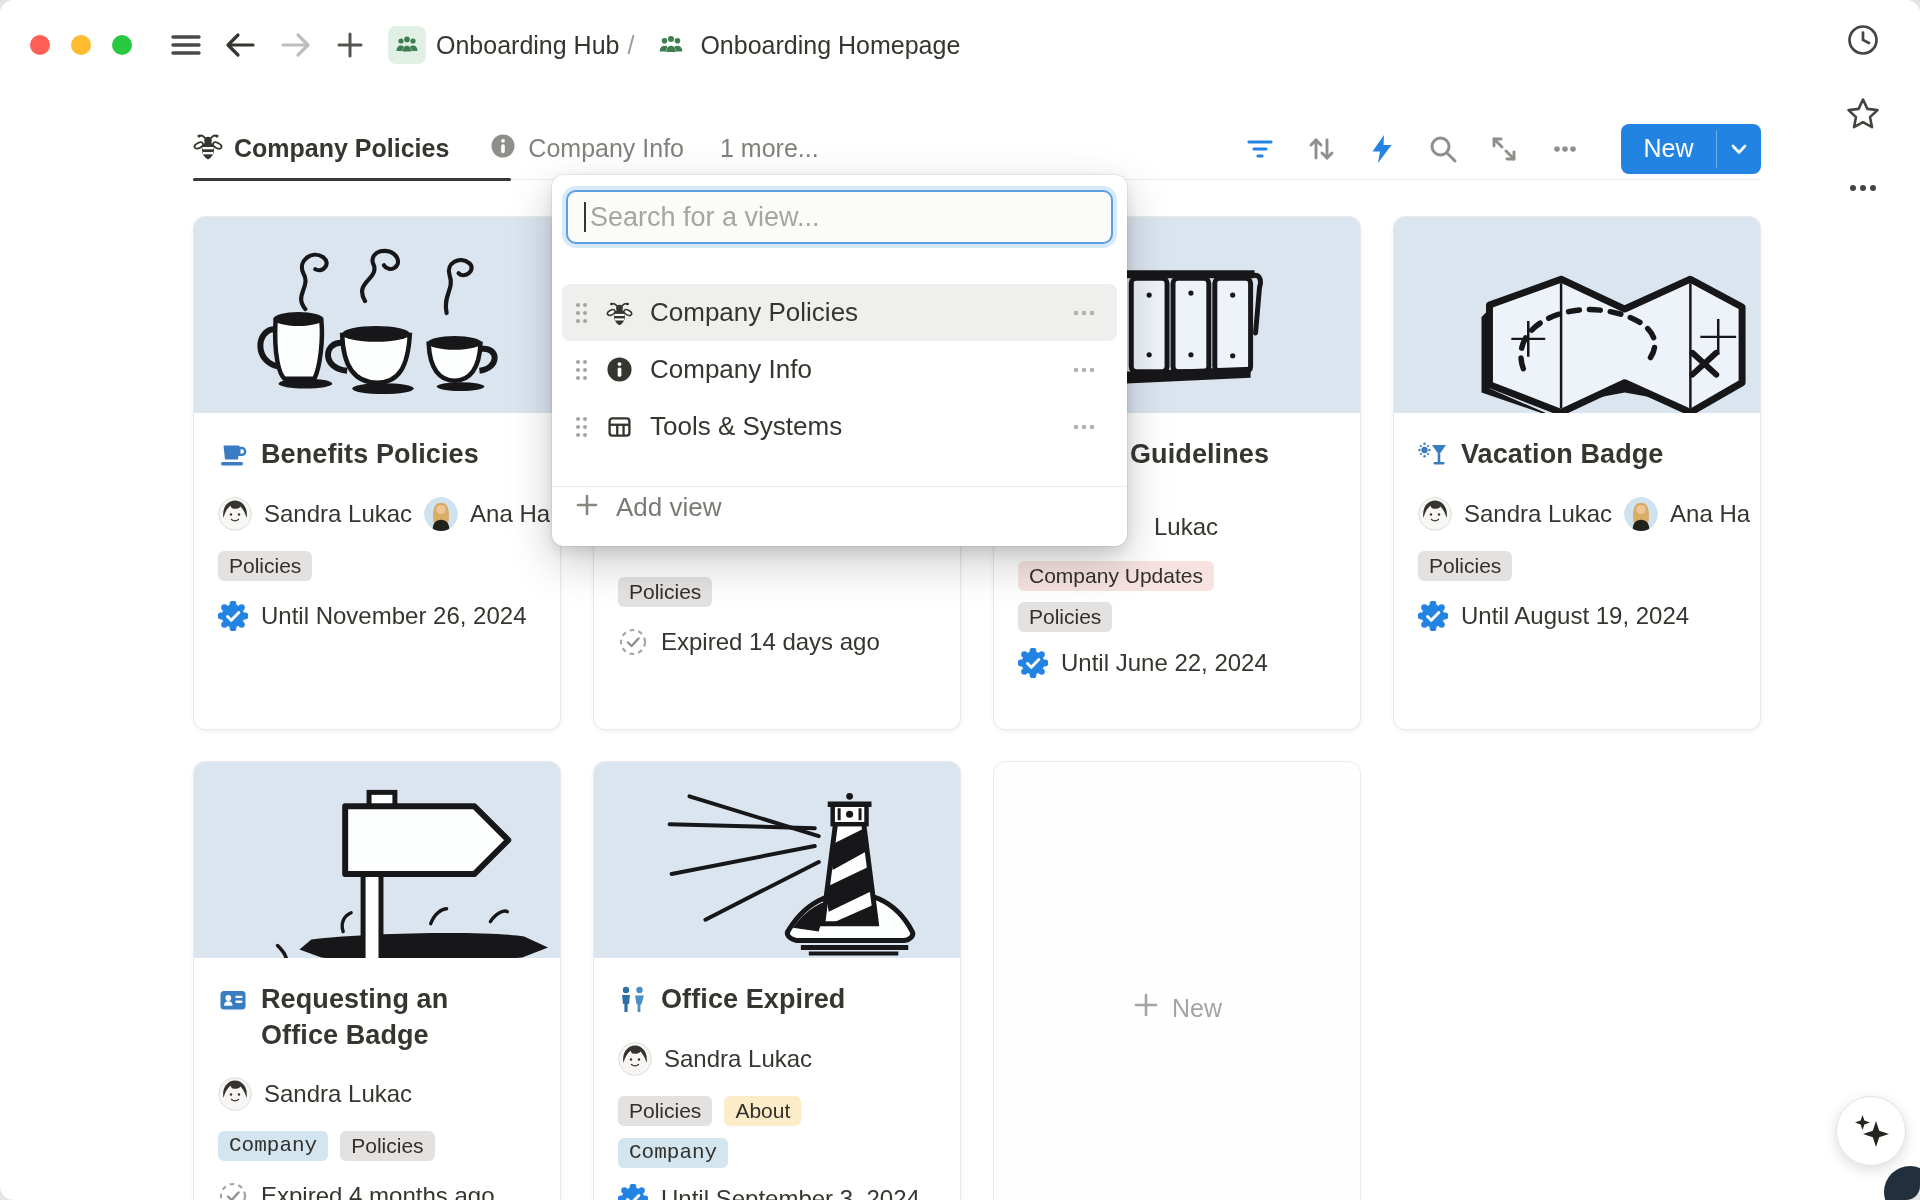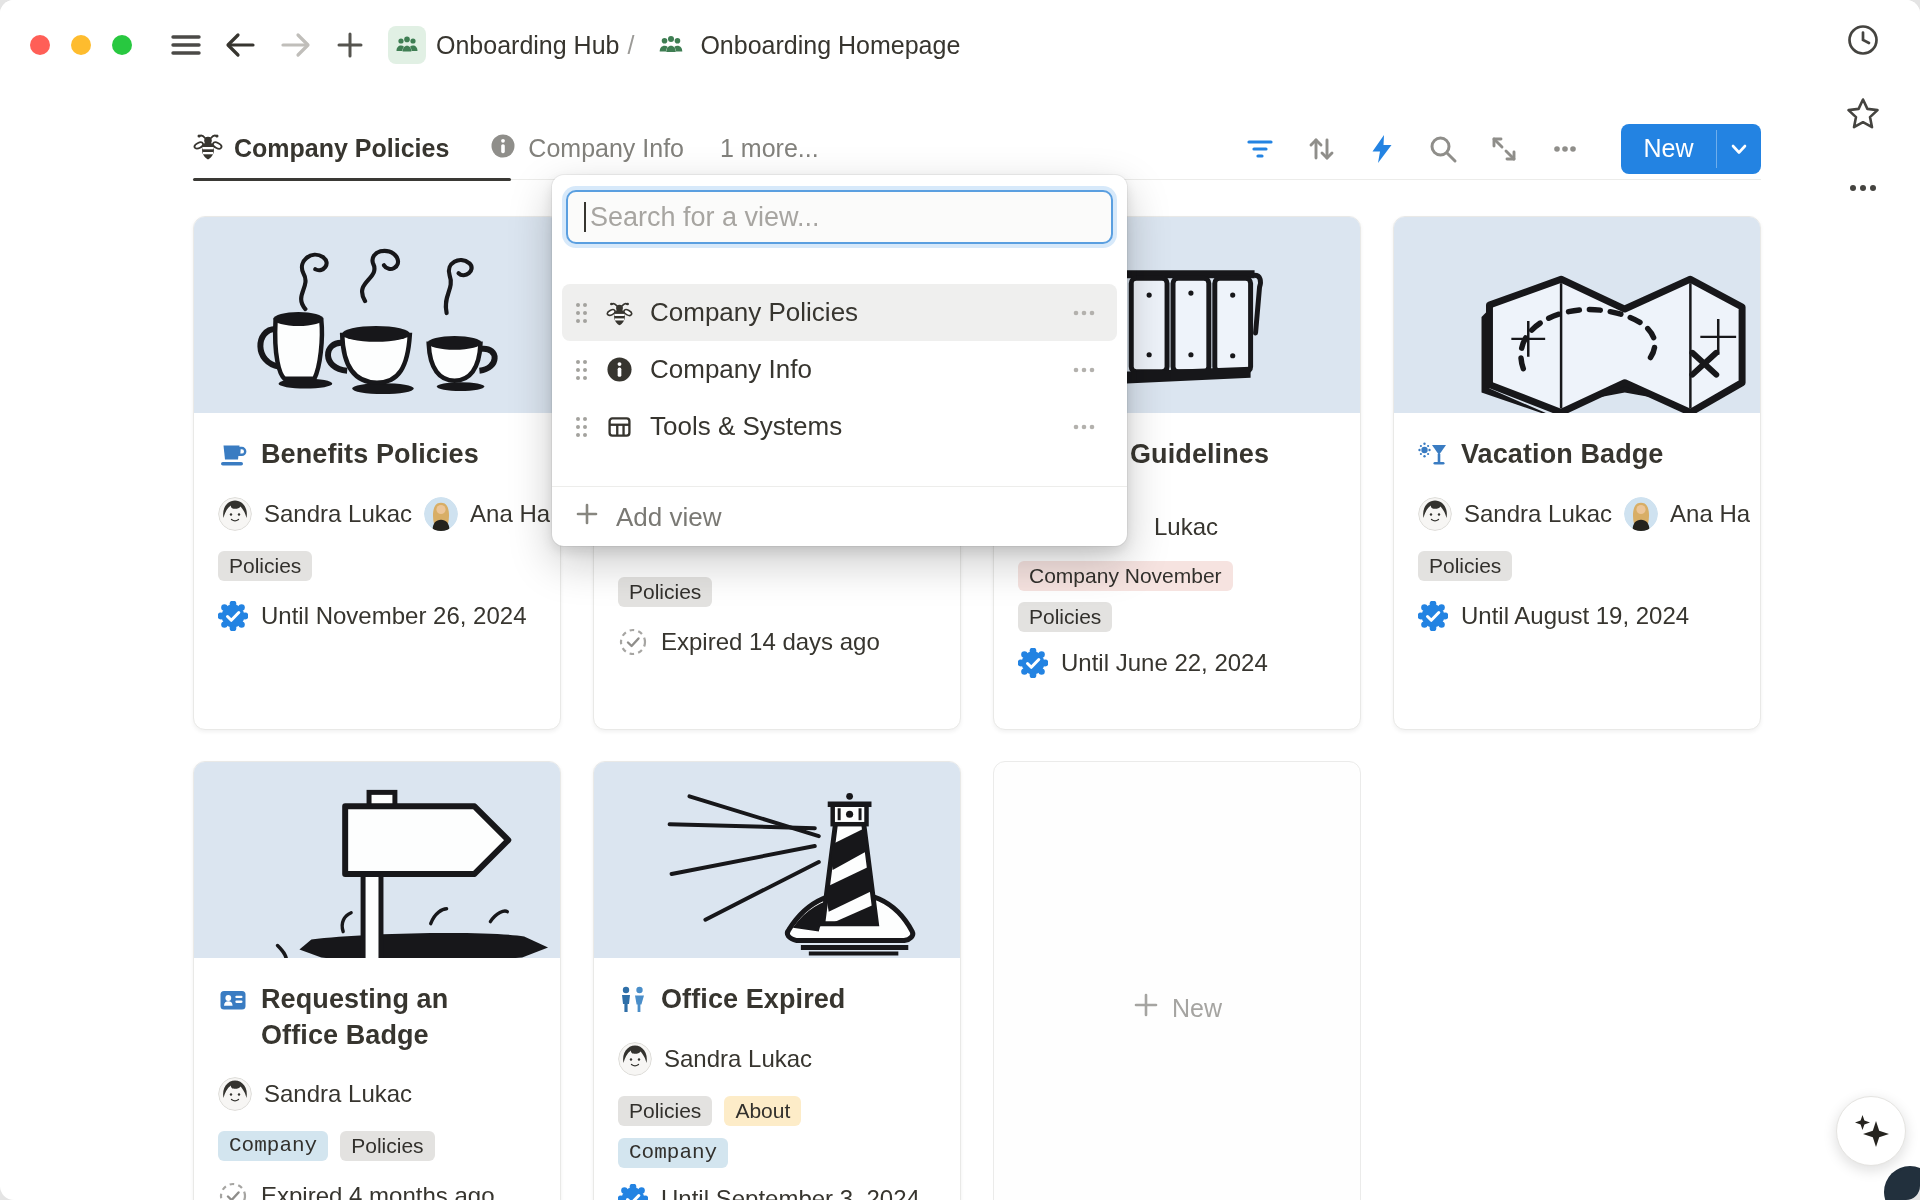--- a/index.html
+++ b/index.html
@@ -72,21 +72,21 @@
   .dd-search input::placeholder{color:#a7a5a1;}
   .dd-caret{position:absolute;left:18px;top:12px;width:2px;height:30px;background:#37352f;}
   .dd-list{position:absolute;left:10px;right:10px;top:109px;}
   .dd-row{height:57px;display:flex;align-items:center;padding:0 16px 0 12px;border-radius:8px;cursor:pointer;}
   .dd-row.selected{background:#efefee;}
   .dd-handle{width:16px;height:24px;margin-right:16px;display:flex;align-items:center;cursor:grab;}
   .dd-vicon{width:27px;height:27px;margin-right:17px;display:flex;align-items:center;justify-content:center;}
   .dd-label{font-size:26px;font-weight:500;color:#37352f;flex:1;}
   .dd-more{border:none;background:transparent;padding:4px;display:flex;cursor:pointer;}
   .dd-divider{position:absolute;left:0;right:0;top:311px;height:1px;background:#ededeb;}
-  .dd-addview{position:absolute;left:10px;right:10px;top:317px;height:50px;display:flex;align-items:center;padding:0 12px;border-radius:8px;color:#7a7974;font-size:26px;gap:16px;cursor:pointer;}
+  .dd-addview{position:absolute;left:10px;right:10px;top:317px;height:50px;display:flex;align-items:flex-start;padding:0 12px;border-radius:8px;color:#7a7974;font-size:26px;gap:16px;cursor:pointer;}
 
   
   .ai-btn{position:absolute;left:1836px;top:1096px;width:70px;height:70px;border-radius:50%;background:#fff;border:1px solid #e5e4e1;
     box-shadow:0 4px 14px rgba(15,15,15,.14);display:flex;align-items:center;justify-content:center;cursor:pointer;z-index:60;}
   .corner-peek{position:absolute;right:-16px;bottom:-18px;width:52px;height:52px;border-radius:50%;background:#22303d;z-index:59;}
 </style>
 </head>
 <body>
 
 <div class="stage">
@@ -395,21 +395,21 @@
           </svg>
         </div>
         <div class="card-body">
           <div class="title-row">
             <h3 class="card-title offset-title">Guidelines</h3>
           </div>
           <div class="person-row">
             <span class="pname offset-person">Lukac</span>
           </div>
           <div class="tags-row stack">
-            <span class="tag red">Company November</span>
+            <span class="tag red">Company Updates</span>
             <span class="tag gray">Policies</span>
           </div>
           <div class="status-row" style="margin-top:16px">
             <span class="sicon">
               <svg width="30" height="30" viewBox="0 0 30 30">
                     <g fill="#2383e2">
                       <circle cx="15" cy="15" r="11.4"></circle>
                       <circle cx="15" cy="2.9" r="3.4"></circle>
                       <circle cx="15" cy="27.1" r="3.4"></circle>
                       <circle cx="2.9" cy="15" r="3.4"></circle>

